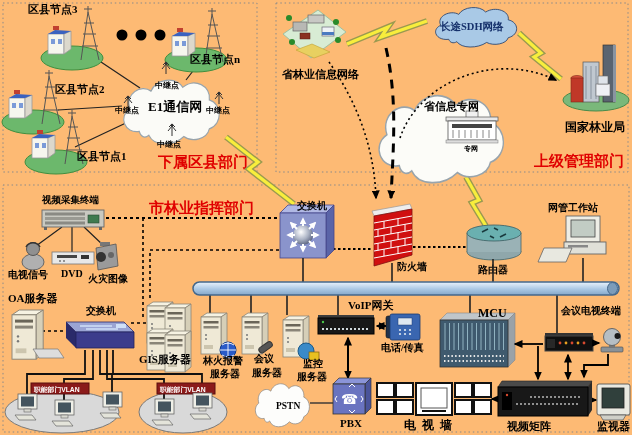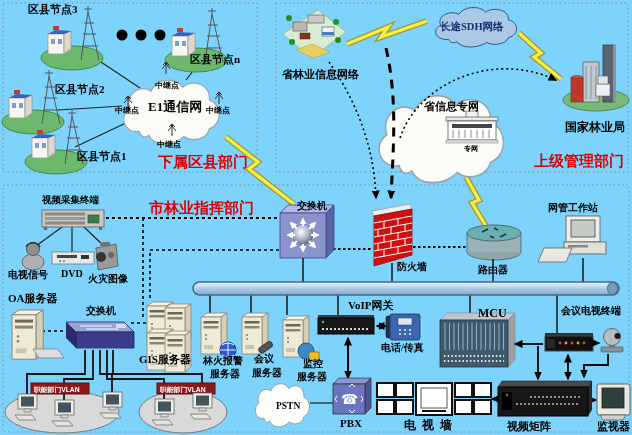--- a/index.html
+++ b/index.html
@@ -1,16 +1,16 @@
 <!DOCTYPE html>
 <html><head>
 <meta charset="utf-8">
 <style>
   html,body{margin:0;padding:0;background:#fff;}
-  .stage{position:relative;width:632px;height:435px;background:#7dd3fc;overflow:hidden;
+  .stage{position:relative;width:632px;height:435px;background:#fdba74;overflow:hidden;
          font-family:"Liberation Sans","DejaVu Sans",sans-serif;}
   svg{display:block;}
   text{font-family:"Liberation Serif","DejaVu Serif",serif;fill:#000;}
   .lbl{font-weight:bold;font-size:11px;}
   .lbl10{font-weight:bold;font-size:10px;}
   .lbl12{font-weight:bold;font-size:12px;}
   .sm{font-weight:bold;font-size:8px;}
   .tiny{font-weight:bold;font-size:7px;}
   .redhdr{font-family:"Liberation Sans","DejaVu Sans",sans-serif;font-weight:bold;font-size:15px;fill:#e00000;}
   .cloudlbl{font-weight:bold;font-size:13px;}

